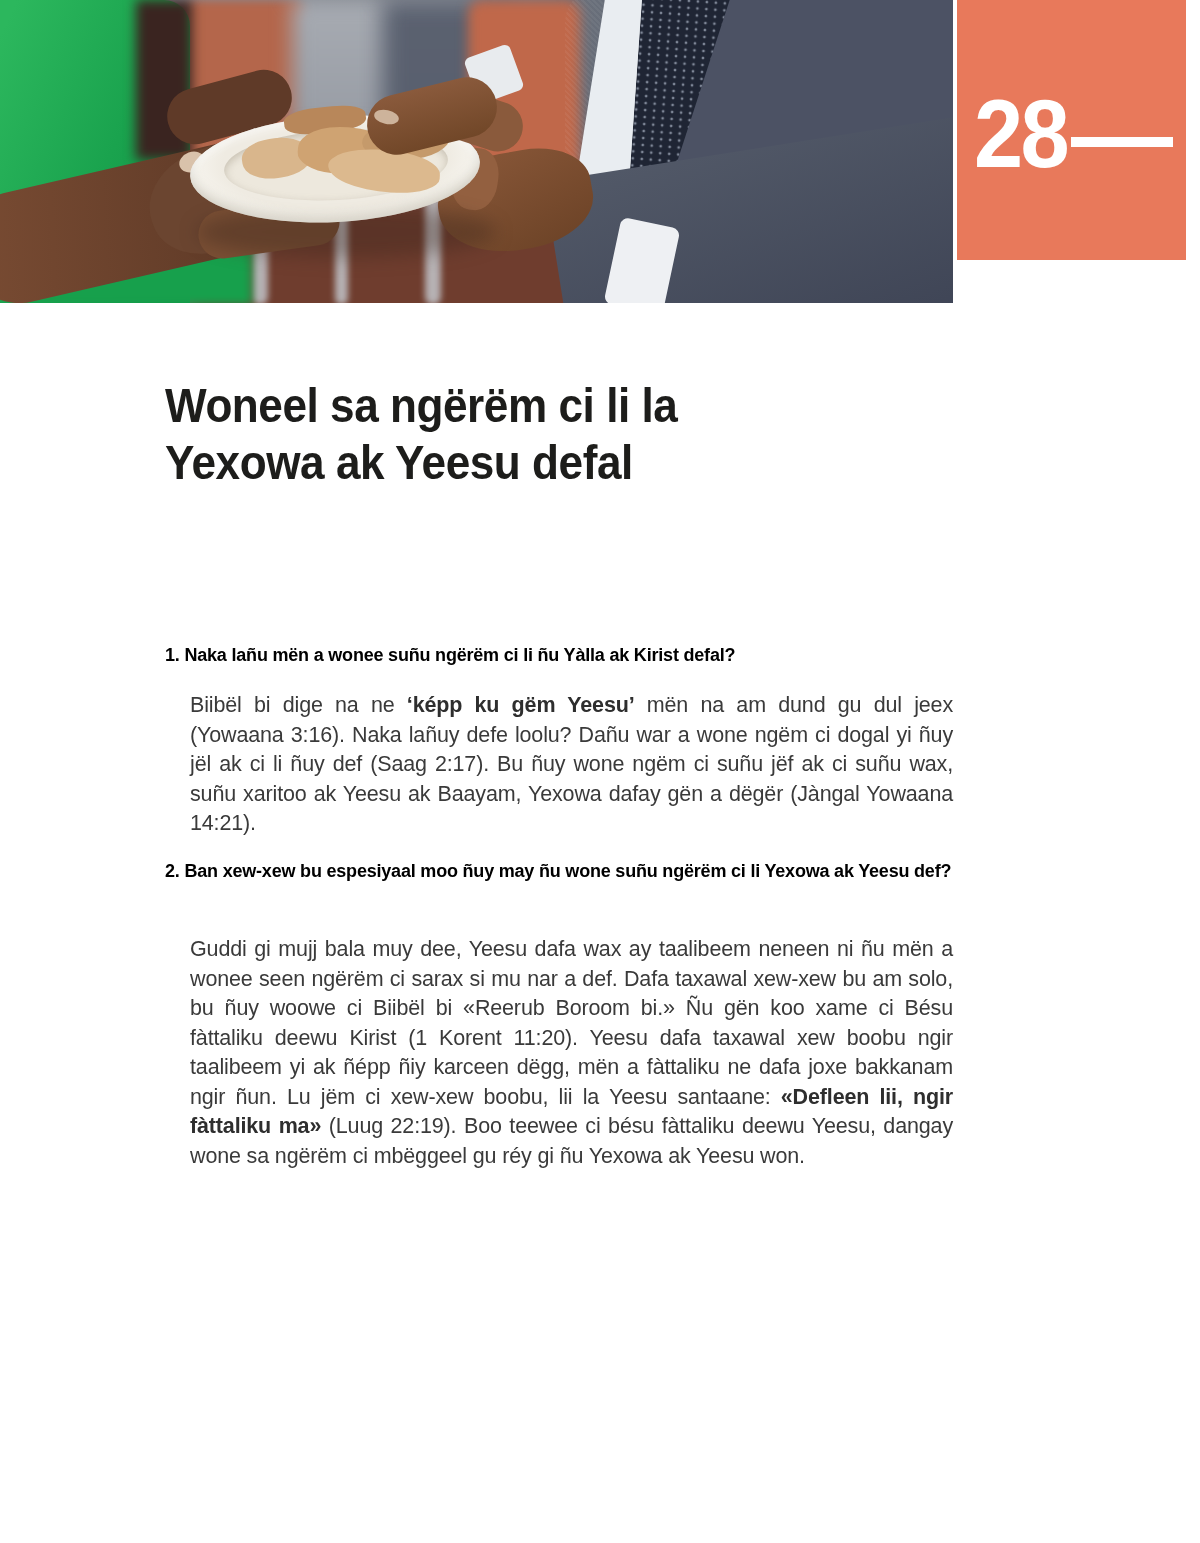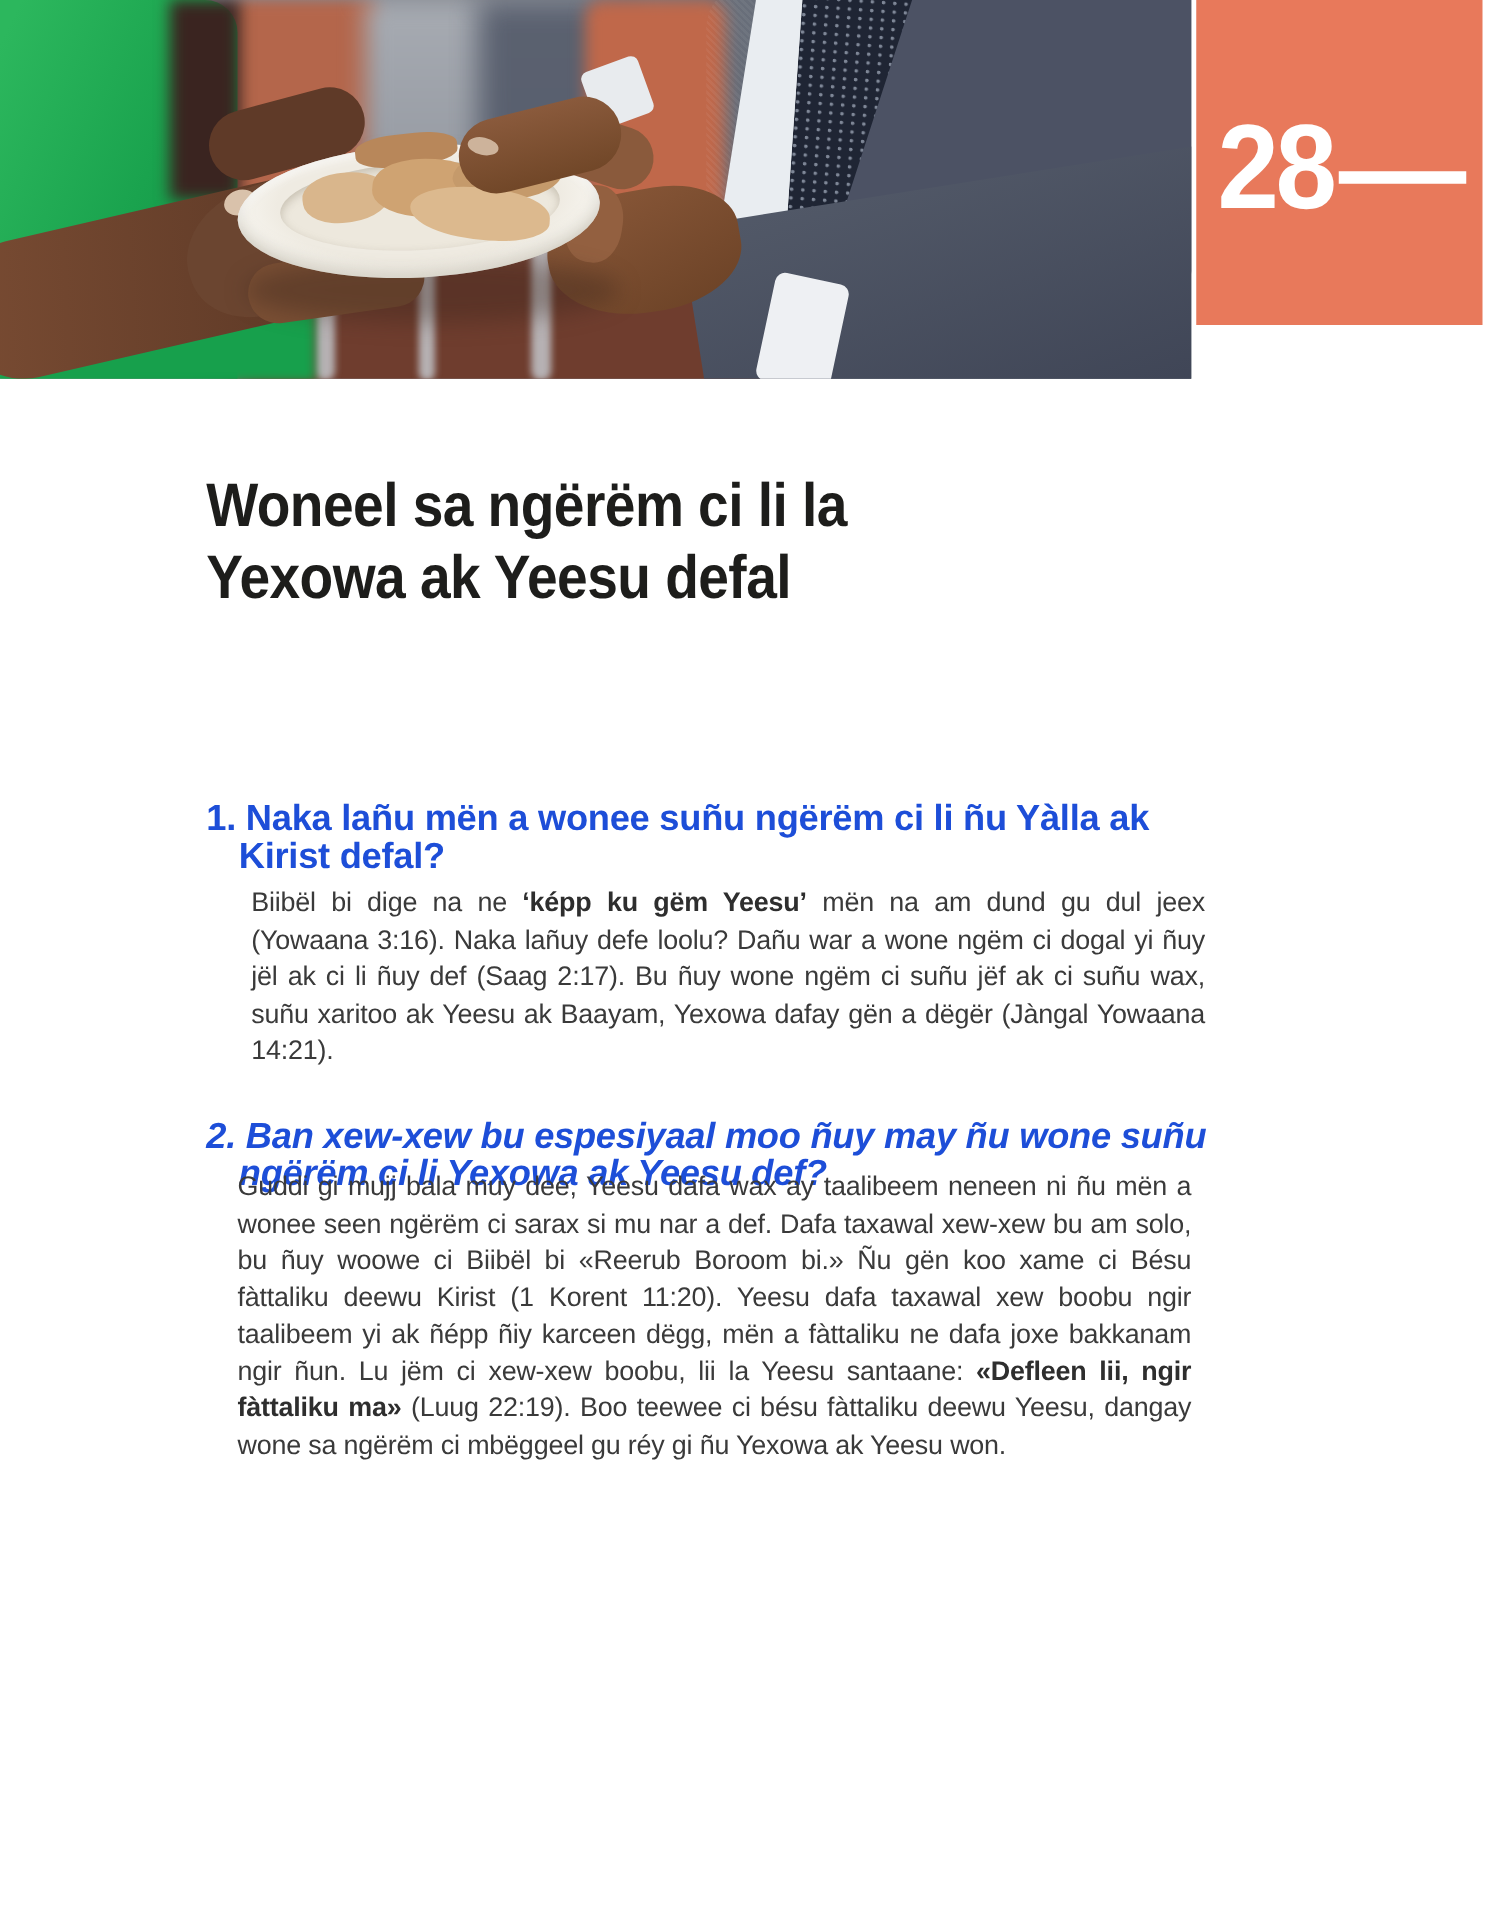--- a/index.html
+++ b/index.html
@@ -72,25 +72,25 @@
   .tab-number{font-size:96px;font-weight:bold;color:#ffffff;line-height:1;
        transform:scaleX(.92);letter-spacing:-3px;}
   .tab-underline{width:102px;height:10px;background:#ffffff;margin-top:16px;}
 
   
   .title{position:absolute;left:165px;top:344px;font-size:49px;line-height:57px;font-weight:bold;
        color:#1d1d1b;letter-spacing:-.5px;transform:scaleX(.9);transform-origin:left top;white-space:nowrap;}
   .body-text{font-size:21.5px;line-height:29.5px;color:#3a3a3a;text-align:justify;
        letter-spacing:-.15px;margin:0;}
   .intro{position:absolute;left:190px;top:496px;width:763px;}
-  .question{position:absolute;font-size:29px;line-height:30px;font-weight:bold;color:#1d4ed8;
+  .question{position:absolute;font-size:18px;line-height:30px;font-weight:bold;color:#000000;
        letter-spacing:-.2px;margin:0;padding-left:26px;text-indent:-26px;}
   .q1{left:165px;top:640px;width:790px;}
-  .a1{position:absolute;left:190px;top:708px;width:763px;margin-left:11px;}
-  .q2{left:165px;top:894px;width:790px;font-style:italic;}
+  .a1{position:absolute;left:190px;top:691px;width:763px;}
+  .q2{left:165px;top:856px;width:790px;}
   .a2{position:absolute;left:190px;top:909px;width:763px;margin-top:26px;}
   .body-text b{color:#2e2e2e;}
 </style>
 </head>
 <body>
 
 <div class="page">
 
   <div class="hero" aria-label="Two people holding a white plate of unleavened bread; woman in a green dress, man in a dark suit">
     <div class="ph bg-base"></div>

